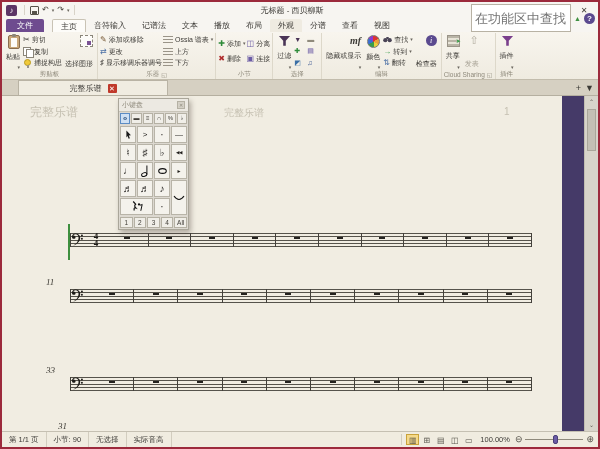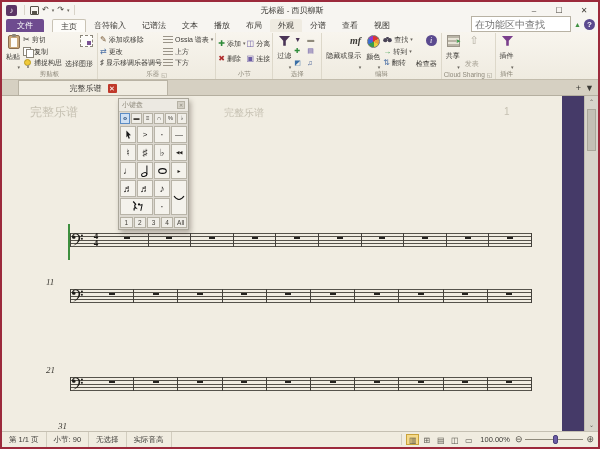--- a/index.html
+++ b/index.html
@@ -25,21 +25,21 @@
 
   
   .tabrow{position:absolute;top:16px;left:0;right:0;height:14px;background:#f7f5f1;
           display:flex;align-items:flex-end;padding-left:4px;}
   .filebtn{background:#6e4b8f;color:#fff;font-size:8px;padding:0 11px;height:13px;line-height:13px;
            border-radius:2px 2px 0 0;margin-right:8px;}
   .rtab{font-size:8px;color:#3c3a36;height:13px;line-height:13px;padding:0 8px;white-space:nowrap;}
   .rtab.active{background:#fdfcf9;border:1px solid #c9c3b5;border-bottom:none;border-radius:2px 2px 0 0;}
   .rtab.hovered{background:#efebe1;border-radius:2px 2px 0 0;}
   .ribbonsearch{margin-left:auto;display:flex;align-items:center;gap:3px;padding-right:3px;}
-  .ribbonsearch input{width:100px;height:16px;font-size:10px;border:1px solid #b8b2a4;background:#fff;
+  .ribbonsearch input{width:100px;height:28px;font-size:13px;border:1px solid #b8b2a4;background:#fff;
                       padding:0 3px;font-family:"Liberation Sans",sans-serif;color:#6a665e;}
   .greentri{color:#3f9142;font-size:7px;line-height:11px;}
   .helpbtn{width:11px;height:11px;border-radius:50%;background:#5b4a8f;color:#fff;font-size:8px;
            font-weight:bold;line-height:11px;text-align:center;}
 
   
   .ribbon{position:absolute;top:30px;left:0;right:0;height:48px;display:flex;
           background:linear-gradient(#f8f5ee,#efebe0);border-bottom:1px solid #c2bcac;
           padding:1px 0 0;overflow:hidden;}
   .rgroup{display:flex;flex-direction:column;border-right:1px solid #ddd8ca;padding:0 2px;flex:none;}
@@ -490,21 +490,21 @@
               <div class="wrest"></div>
             </div>
             <div class="measure">
               <div class="wrest"></div>
             </div>
             <div class="measure">
               <div class="wrest"></div>
             </div>
           </div>
         </div>
-        <div class="syslabel" style="left: 44px; top: 269px;">21</div>
+        <div class="syslabel" style="left: 44px; top: 269px;">33</div>
         <div class="system" style="left: 68px; top: 281px; width: 462px;">
           <div class="sline" style="top: 0px;"></div>
           <div class="sline" style="top: 3.25px;"></div>
           <div class="sline" style="top: 6.5px;"></div>
           <div class="sline" style="top: 9.75px;"></div>
           <div class="sline" style="top: 13px;"></div>
           <div class="sysbar"></div>
           <svg class="clefsvg" width="13" height="18" viewBox="0 0 20 26">
             <path d="M7 3 C3.5 3 1.5 5.5 1.5 8.2 C1.5 10 2.8 11.2 4.4 11.2 C5.9 11.2 7 10.1 7 8.7 C7 7.4 6 6.4 4.7 6.4 C4.3 6.4 3.9 6.5 3.6 6.7 C4.1 5 5.4 4.1 7.1 4.1 C9.9 4.1 11.6 6.3 11.6 9.6 C11.6 15.2 7.5 19.7 2 22.7 C8.6 20.2 14.2 15.6 14.2 9.6 C14.2 5.6 11.2 3 7 3 Z" fill="#1d1b18"></path>
             <circle cx="16.8" cy="6" r="1.5" fill="#1d1b18"></circle>

